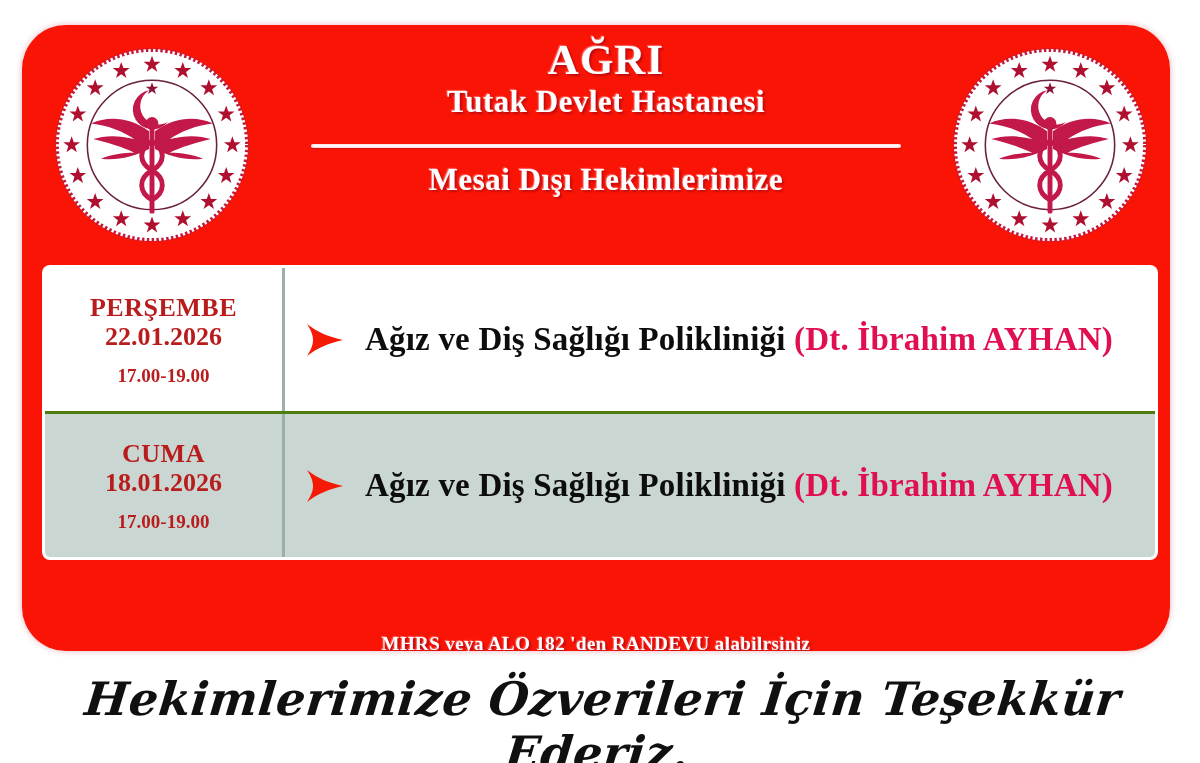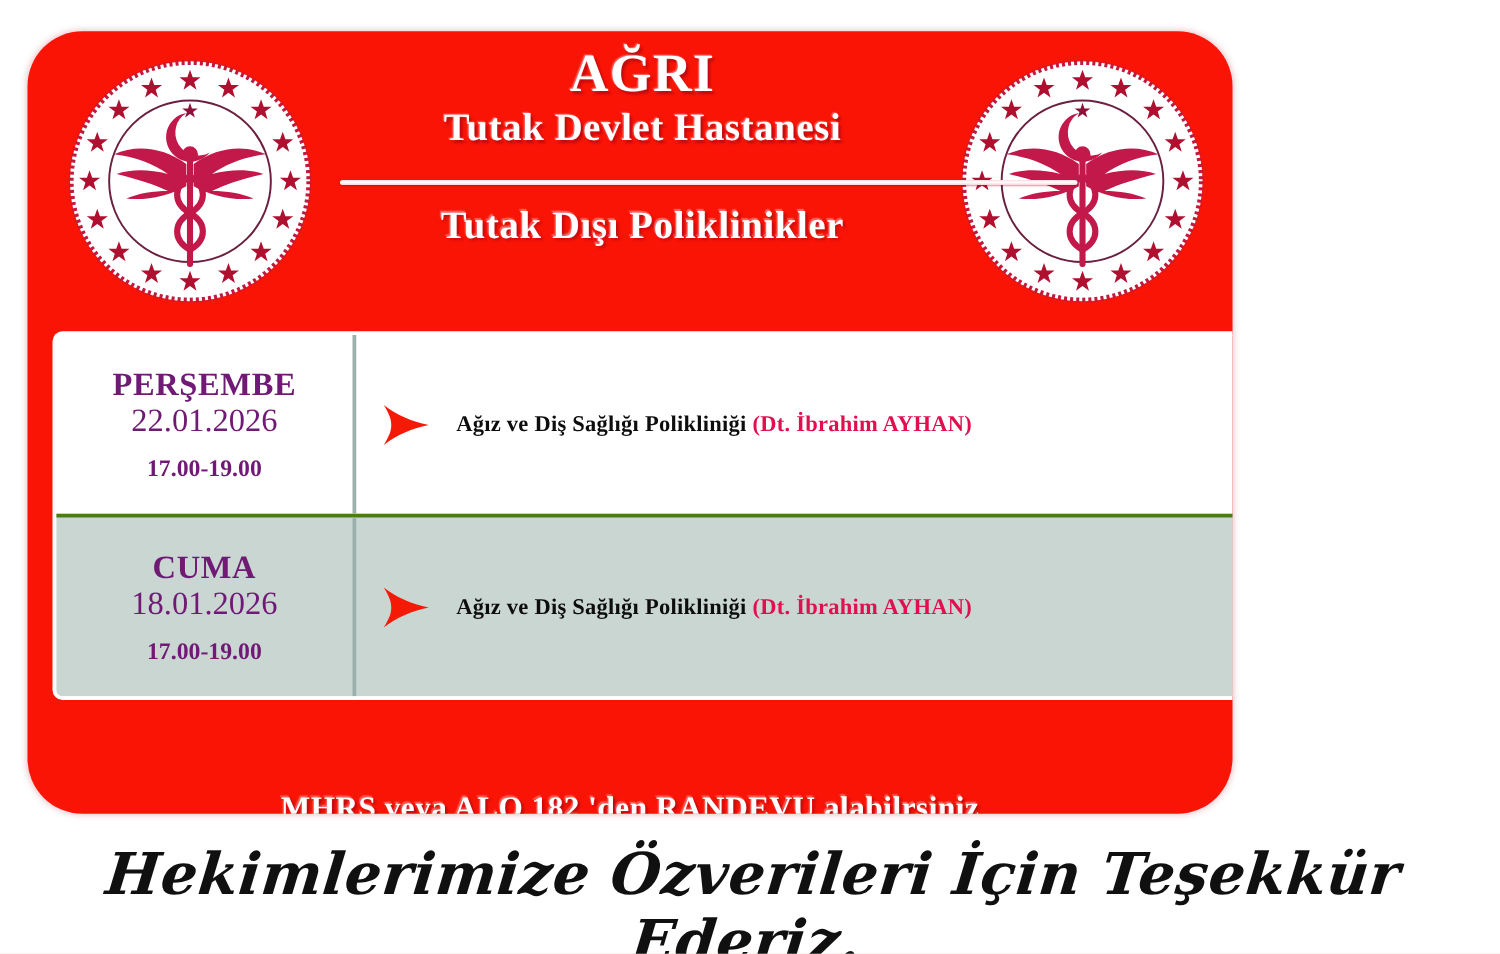--- a/index.html
+++ b/index.html
@@ -14,21 +14,21 @@
     overflow: hidden;
     font-family: "Liberation Serif", "DejaVu Serif", serif;
     position: relative;
   }
 
   
   #poster {
     position: absolute;
     left: 22px;
     top: 25px;
-    width: 964px;
+    width: 1148px;
     height: 626px;
     background: #fa1405;
     border-radius: 44px;
     box-shadow: 0 0 6px rgba(180,40,60,0.35);
     overflow: hidden;
   }
 
   
   .emblem {
     position: absolute;
@@ -100,31 +100,31 @@
   .cell-when {
     width: 240px;
     flex: 0 0 240px;
     border-right: 3px solid #9dafab;
     display: flex;
     flex-direction: column;
     align-items: center;
     justify-content: center;
     padding: 10px 4px;
     box-sizing: border-box;
-    color: #701a75;
+    color: #b91c1c;
   }
   .when-day {
     font-size: 26px;
     font-weight: bold;
     letter-spacing: 0.5px;
     line-height: 1.12;
   }
   .when-date {
     font-size: 26px;
-    font-weight: normal;
+    font-weight: bold;
     line-height: 1.12;
   }
   .when-time {
     font-size: 19px;
     font-weight: bold;
     margin-top: 14px;
     line-height: 1.12;
   }
 
   .cell-what {
@@ -136,39 +136,39 @@
   }
   .arrow-icon {
     flex: 0 0 auto;
     width: 44px;
     height: 40px;
     margin-right: 18px;
   }
   .arrow-icon svg { display: block; width: 100%; height: 100%; }
 
   .clinic-text {
-    font-size: 18px;
+    font-size: 33px;
     font-weight: bold;
     color: #0d0d0d;
     letter-spacing: 0.2px;
   }
   .doctor-text {
     color: #e01050;
     font-weight: bold;
   }
 
   
   #footer-note {
     position: absolute;
     left: 0;
     right: 0;
     top: 608px;
     text-align: center;
     color: #ffffff;
-    font-size: 25px;
+    font-size: 19px;
     font-weight: bold;
     letter-spacing: 0.4px;
     text-shadow: 2px 2px 2px rgba(120,0,30,0.45), -1px -1px 1px rgba(255,200,210,0.45);
   }
 
   
   #thanks {
     position: absolute;
     left: 0;
     right: 0;
@@ -290,21 +290,21 @@
         <path d="M100 96 C86 104 86 118 100 126 C114 134 114 148 100 156"></path>
         <path d="M100 96 C114 104 114 118 100 126 C86 134 86 148 100 156"></path>
       </g>
     </svg>
   </div>
 
   <div id="header">
     <div id="title-city">AĞRI</div>
     <div id="title-hospital">Tutak Devlet Hastanesi</div>
     <div id="rule"></div>
-    <div id="subtitle">Tutak Dışı Poliklinikler</div>
+    <div id="subtitle">Mesai Dışı Hekimlerimize</div>
   </div>
 
   <div id="schedule">
 
     <div class="srow">
       <div class="cell-when">
         <div class="when-day">PERŞEMBE</div>
         <div class="when-date">22.01.2026</div>
         <div class="when-time">17.00-19.00</div>
       </div>

